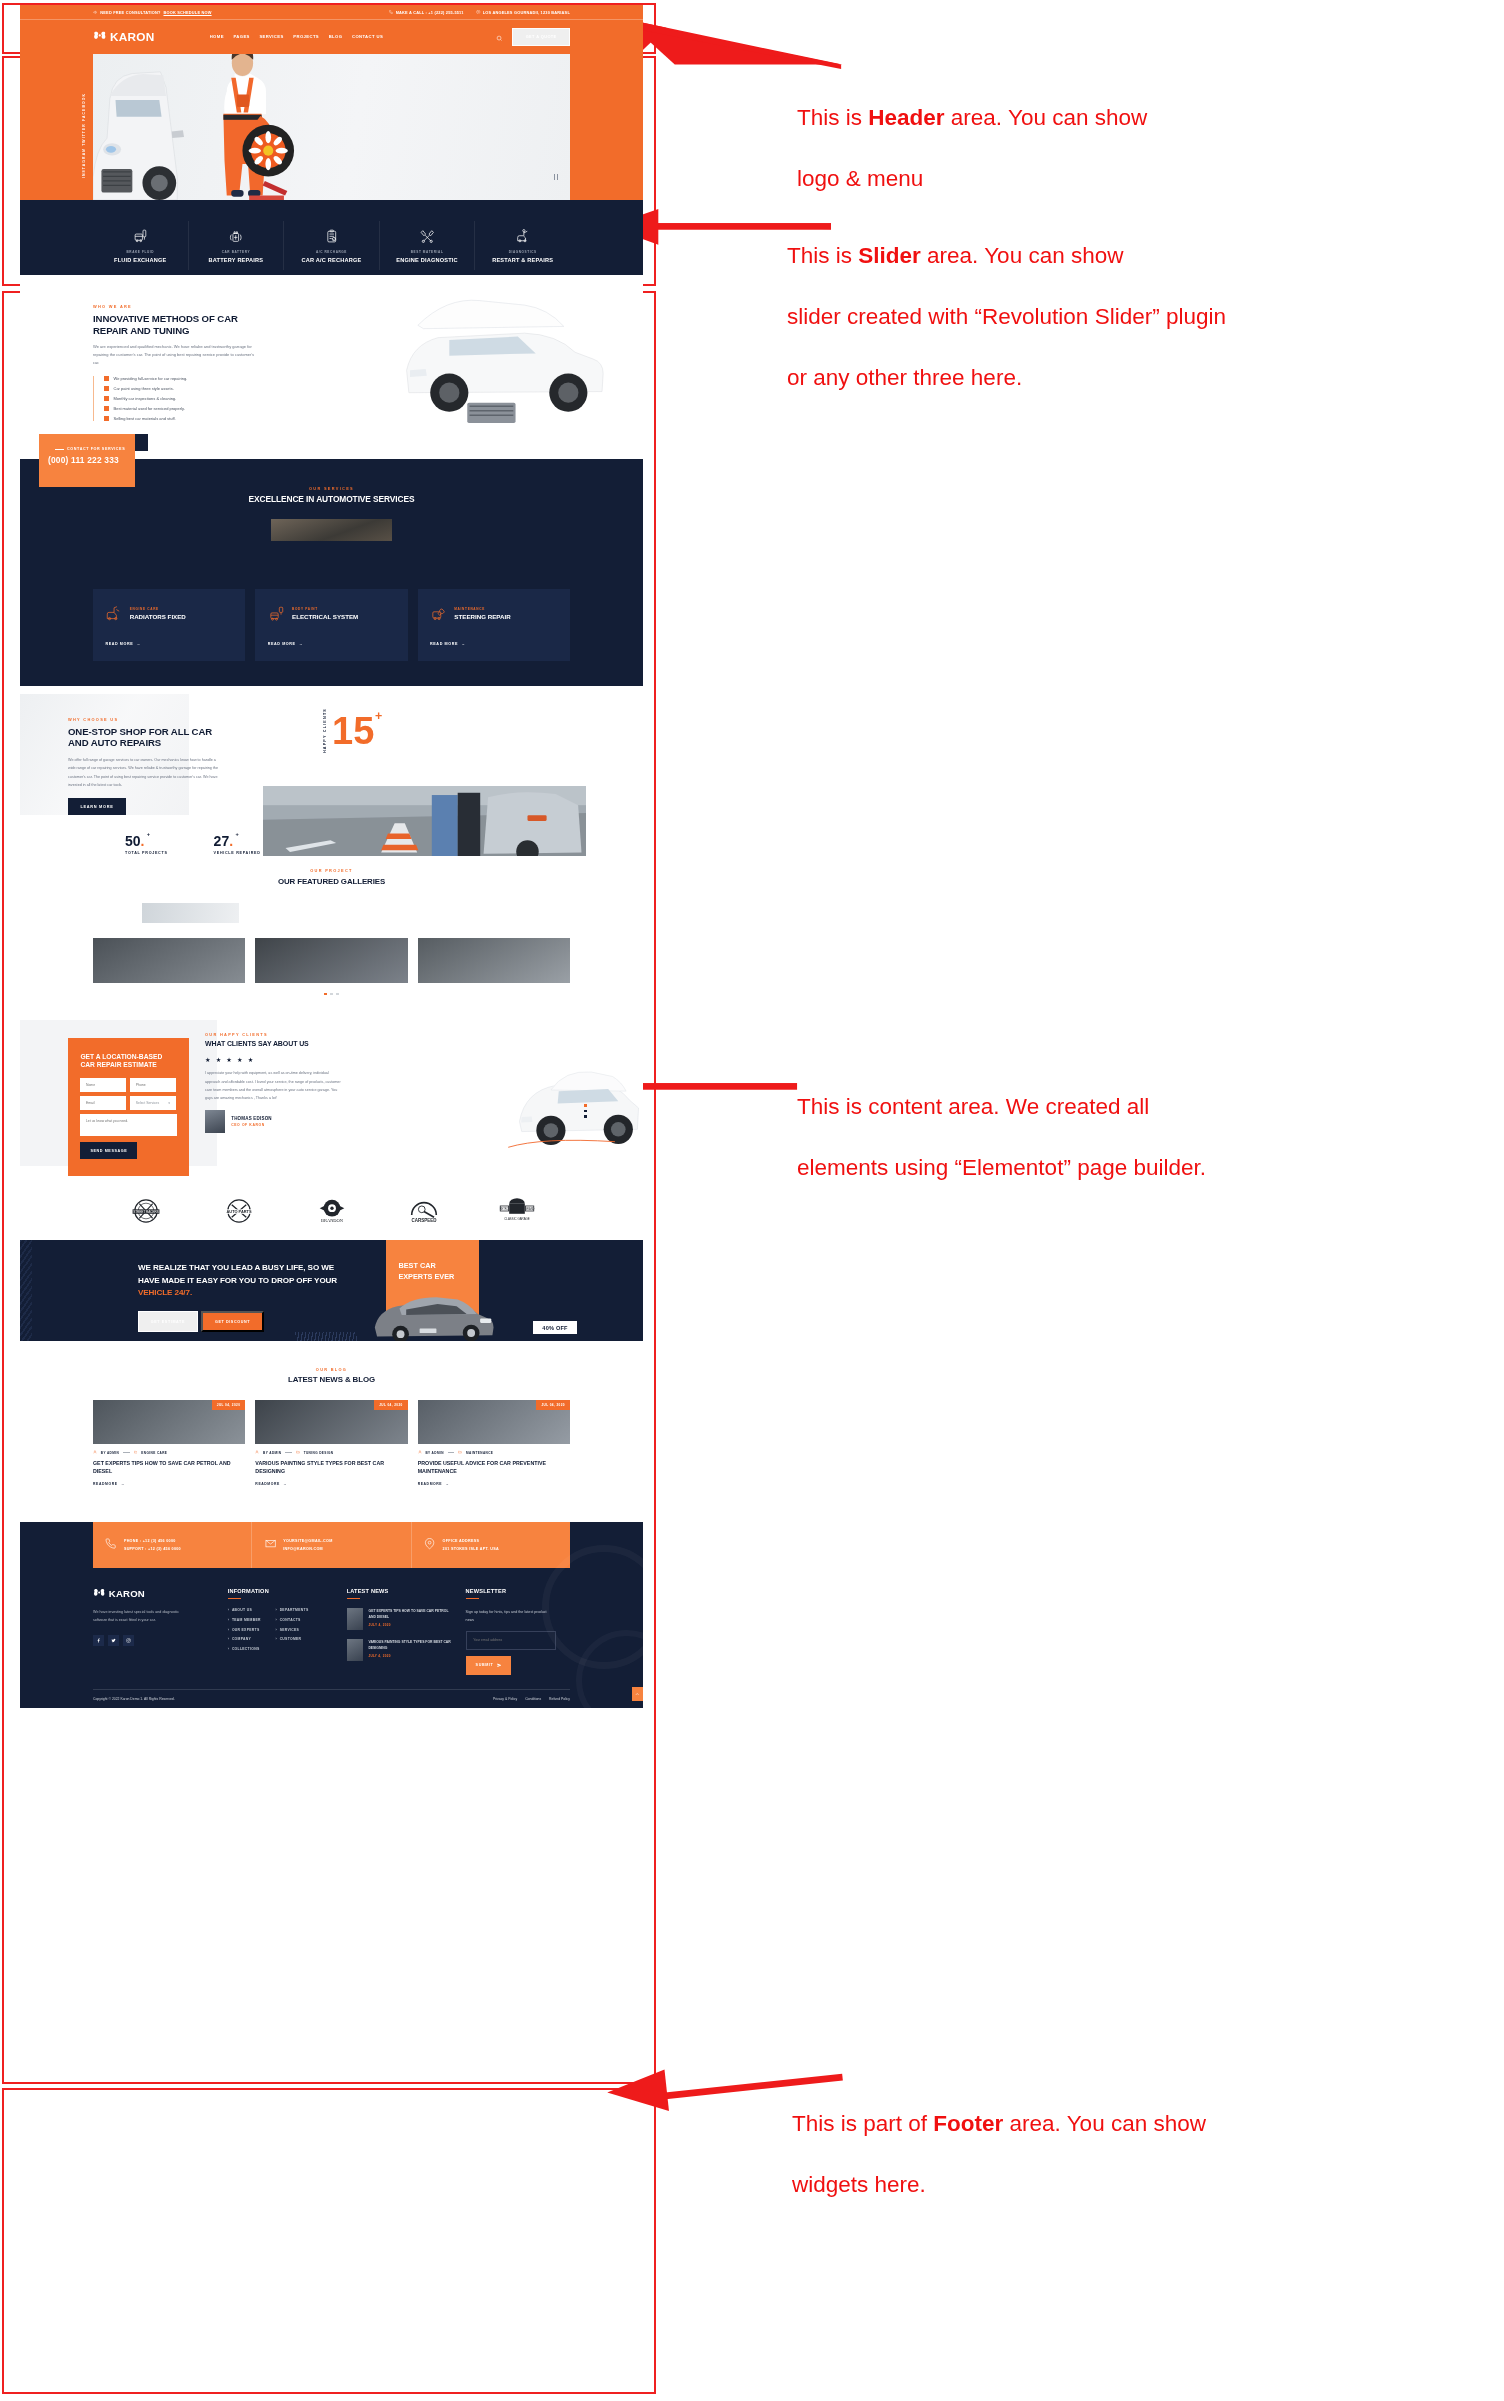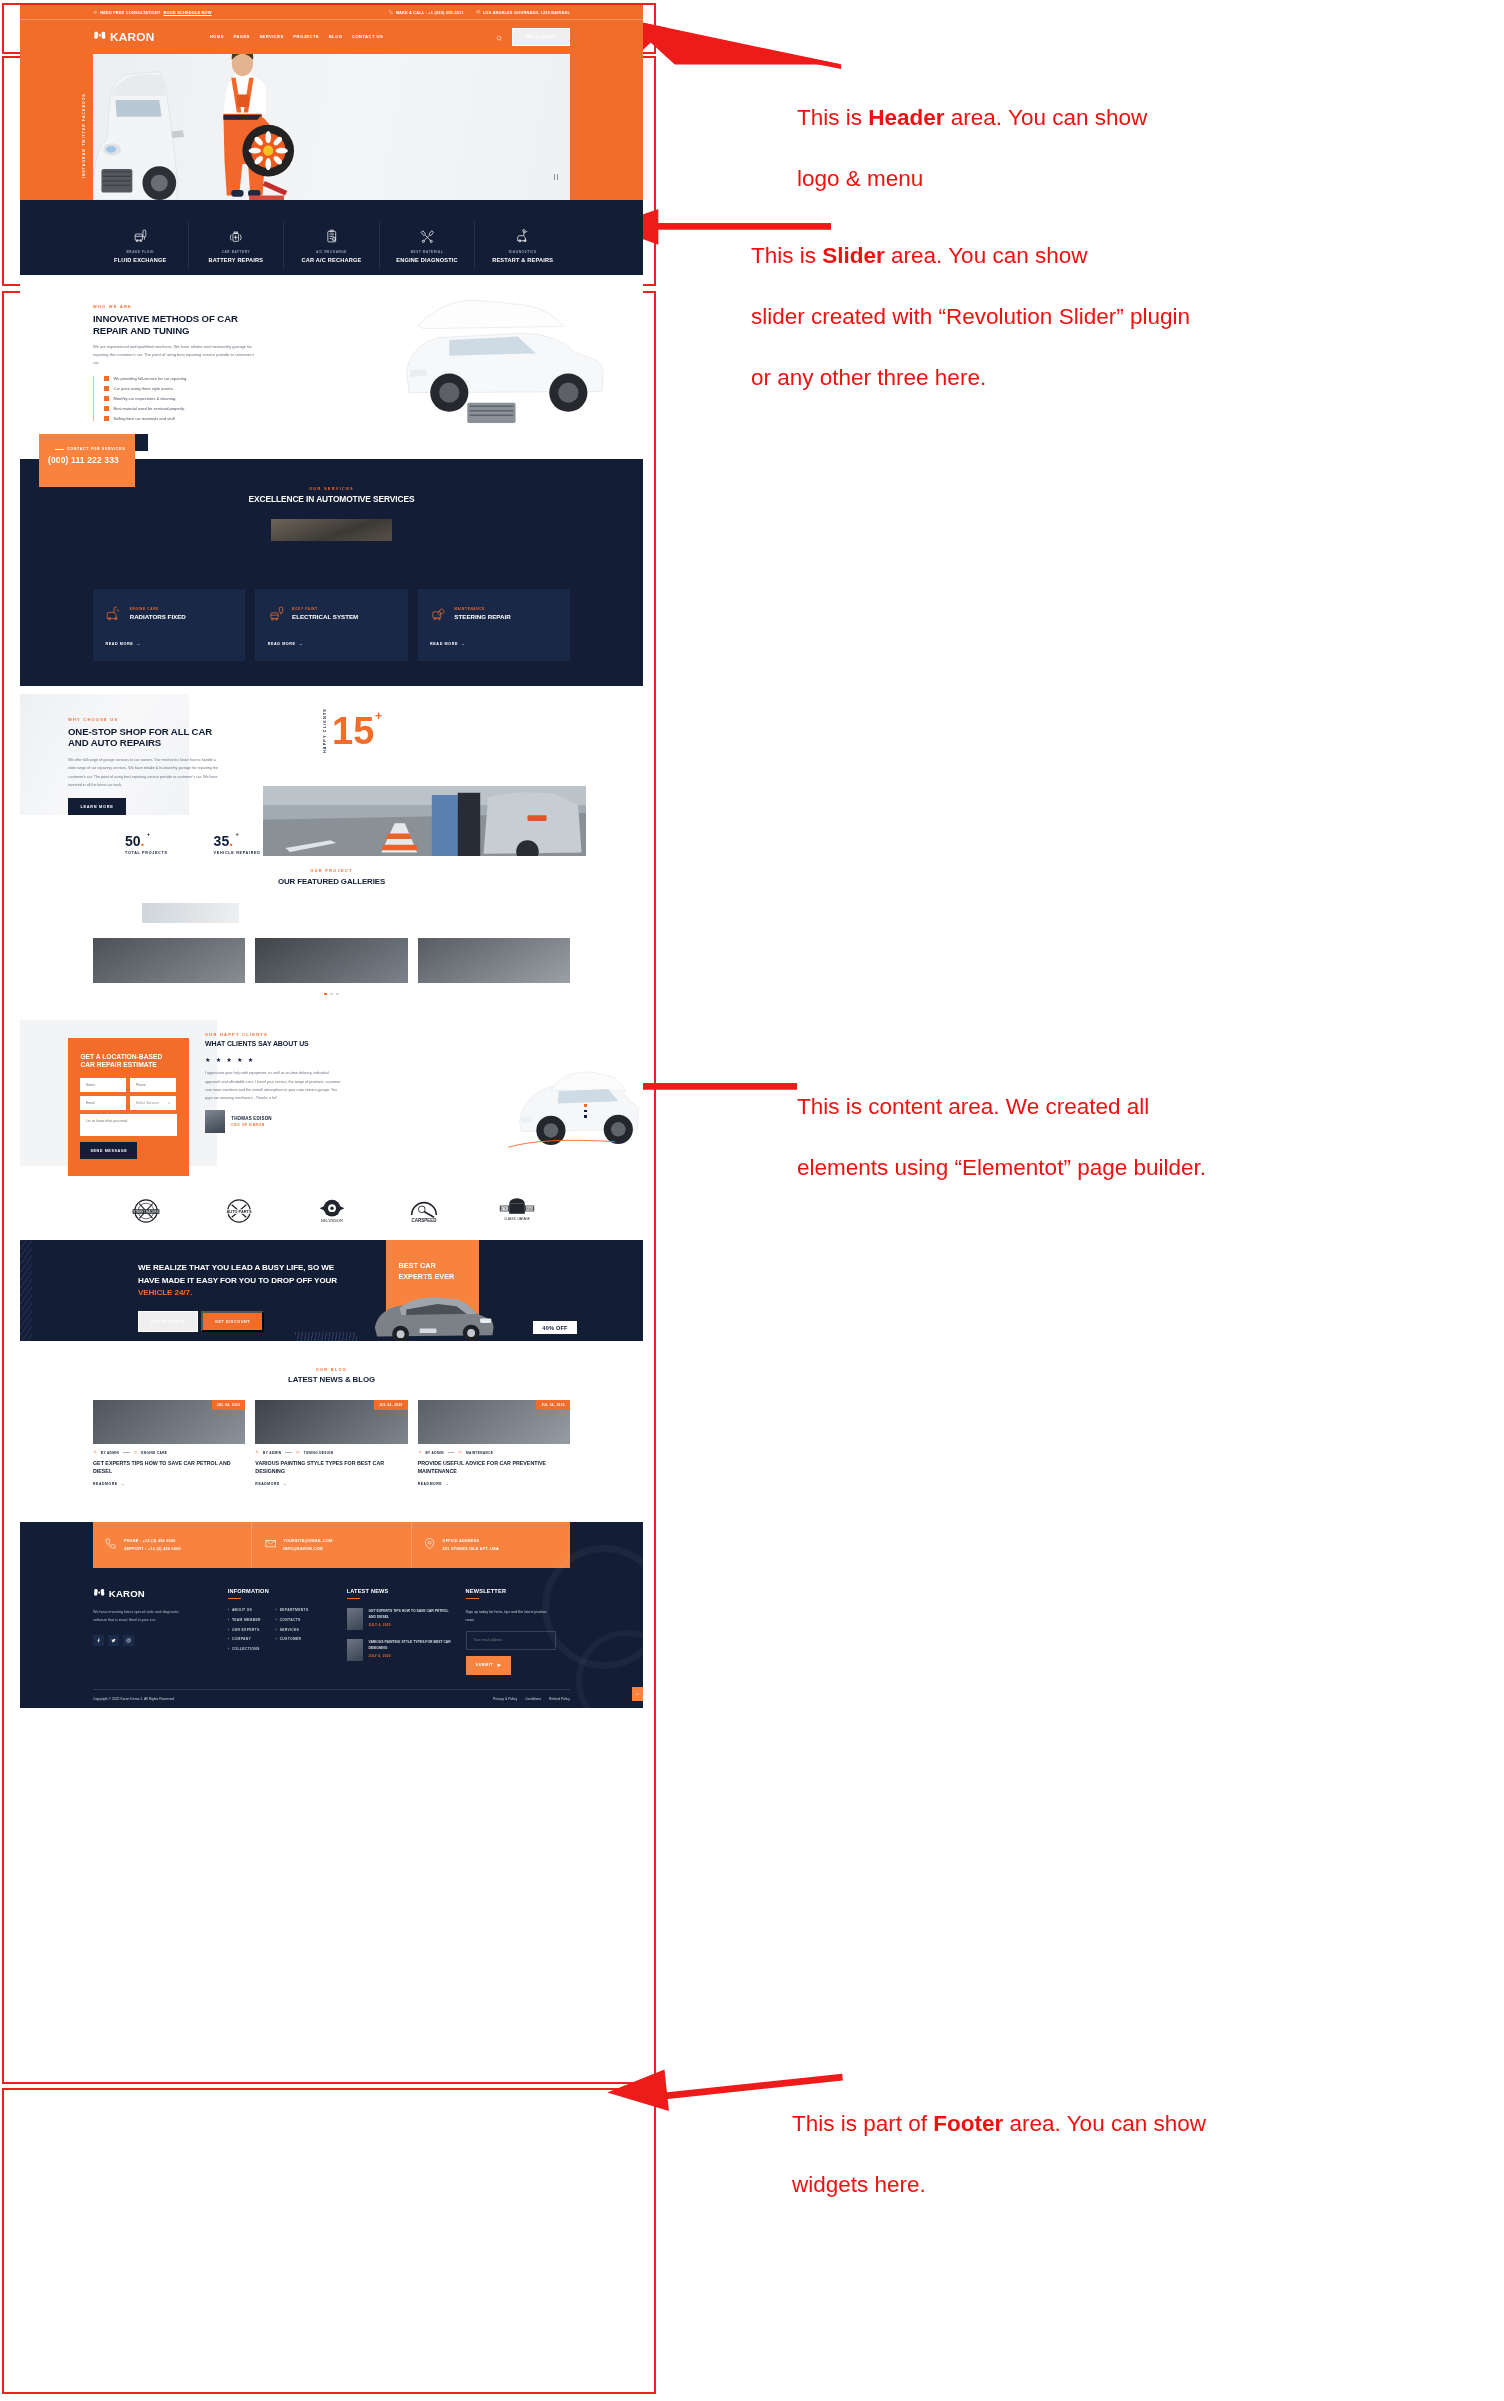--- a/index.html
+++ b/index.html
@@ -270,21 +270,21 @@
 <svg class="arrow" style="left:596px;top:2057px;width:247px;height:62px;" viewBox="0 0 440 110">
   <rect x="110" y="47" width="330" height="12" fill="#ee1b1b" transform="rotate(-6 275 53)"></rect>
   <path d="M20 63 L122 22 L130 96 Z" fill="#ee1b1b"></path>
 </svg>
 
 <div class="anno-text" style="left:797px;top:73px;">
   <span>This is </span><b>Header</b><span> area. You can show</span><br>
   <span>logo &amp; menu</span>
 </div>
 
-<div class="anno-text" style="left:751px;top:211px;">
+<div class="anno-text" style="left:787px;top:211px;">
   <span>This is </span><b>Slider</b><span> area. You can show</span><br>
   <span>slider created with “Revolution Slider” plugin</span><br>
   <span>or any other three here.</span>
 </div>
 
 <div class="anno-text" style="left:797px;top:1062px;">
   <span>This is content area. We created all</span><br>
   <span>elements using “Elementot” page builder.</span>
 </div>
 
@@ -624,21 +624,21 @@
       <rect x="470" y="52" width="34" height="10" rx="2" fill="#e05c2a"></rect>
       <circle cx="470" cy="116" r="20" fill="#2b2f34"></circle>
       <rect x="0" y="0" width="574" height="124" fill="#000" opacity="0.04"></rect>
     </svg>
     <div class="stats">
       <div class="stat">
         <div class="n"><span>50</span><em>.</em><sup>+</sup></div>
         <div class="l">TOTAL PROJECTS</div>
       </div>
       <div class="stat">
-        <div class="n"><span>35</span><em>.</em><sup>+</sup></div>
+        <div class="n"><span>27</span><em>.</em><sup>+</sup></div>
         <div class="l">VEHICLE REPAIRED</div>
       </div>
     </div>
   </div>
 
   <div class="gal">
     <div class="eyebrow">OUR PROJECT</div>
     <div class="h2">OUR FEATURED GALLERIES</div>
     <div class="wide"></div>
     <div class="row">

